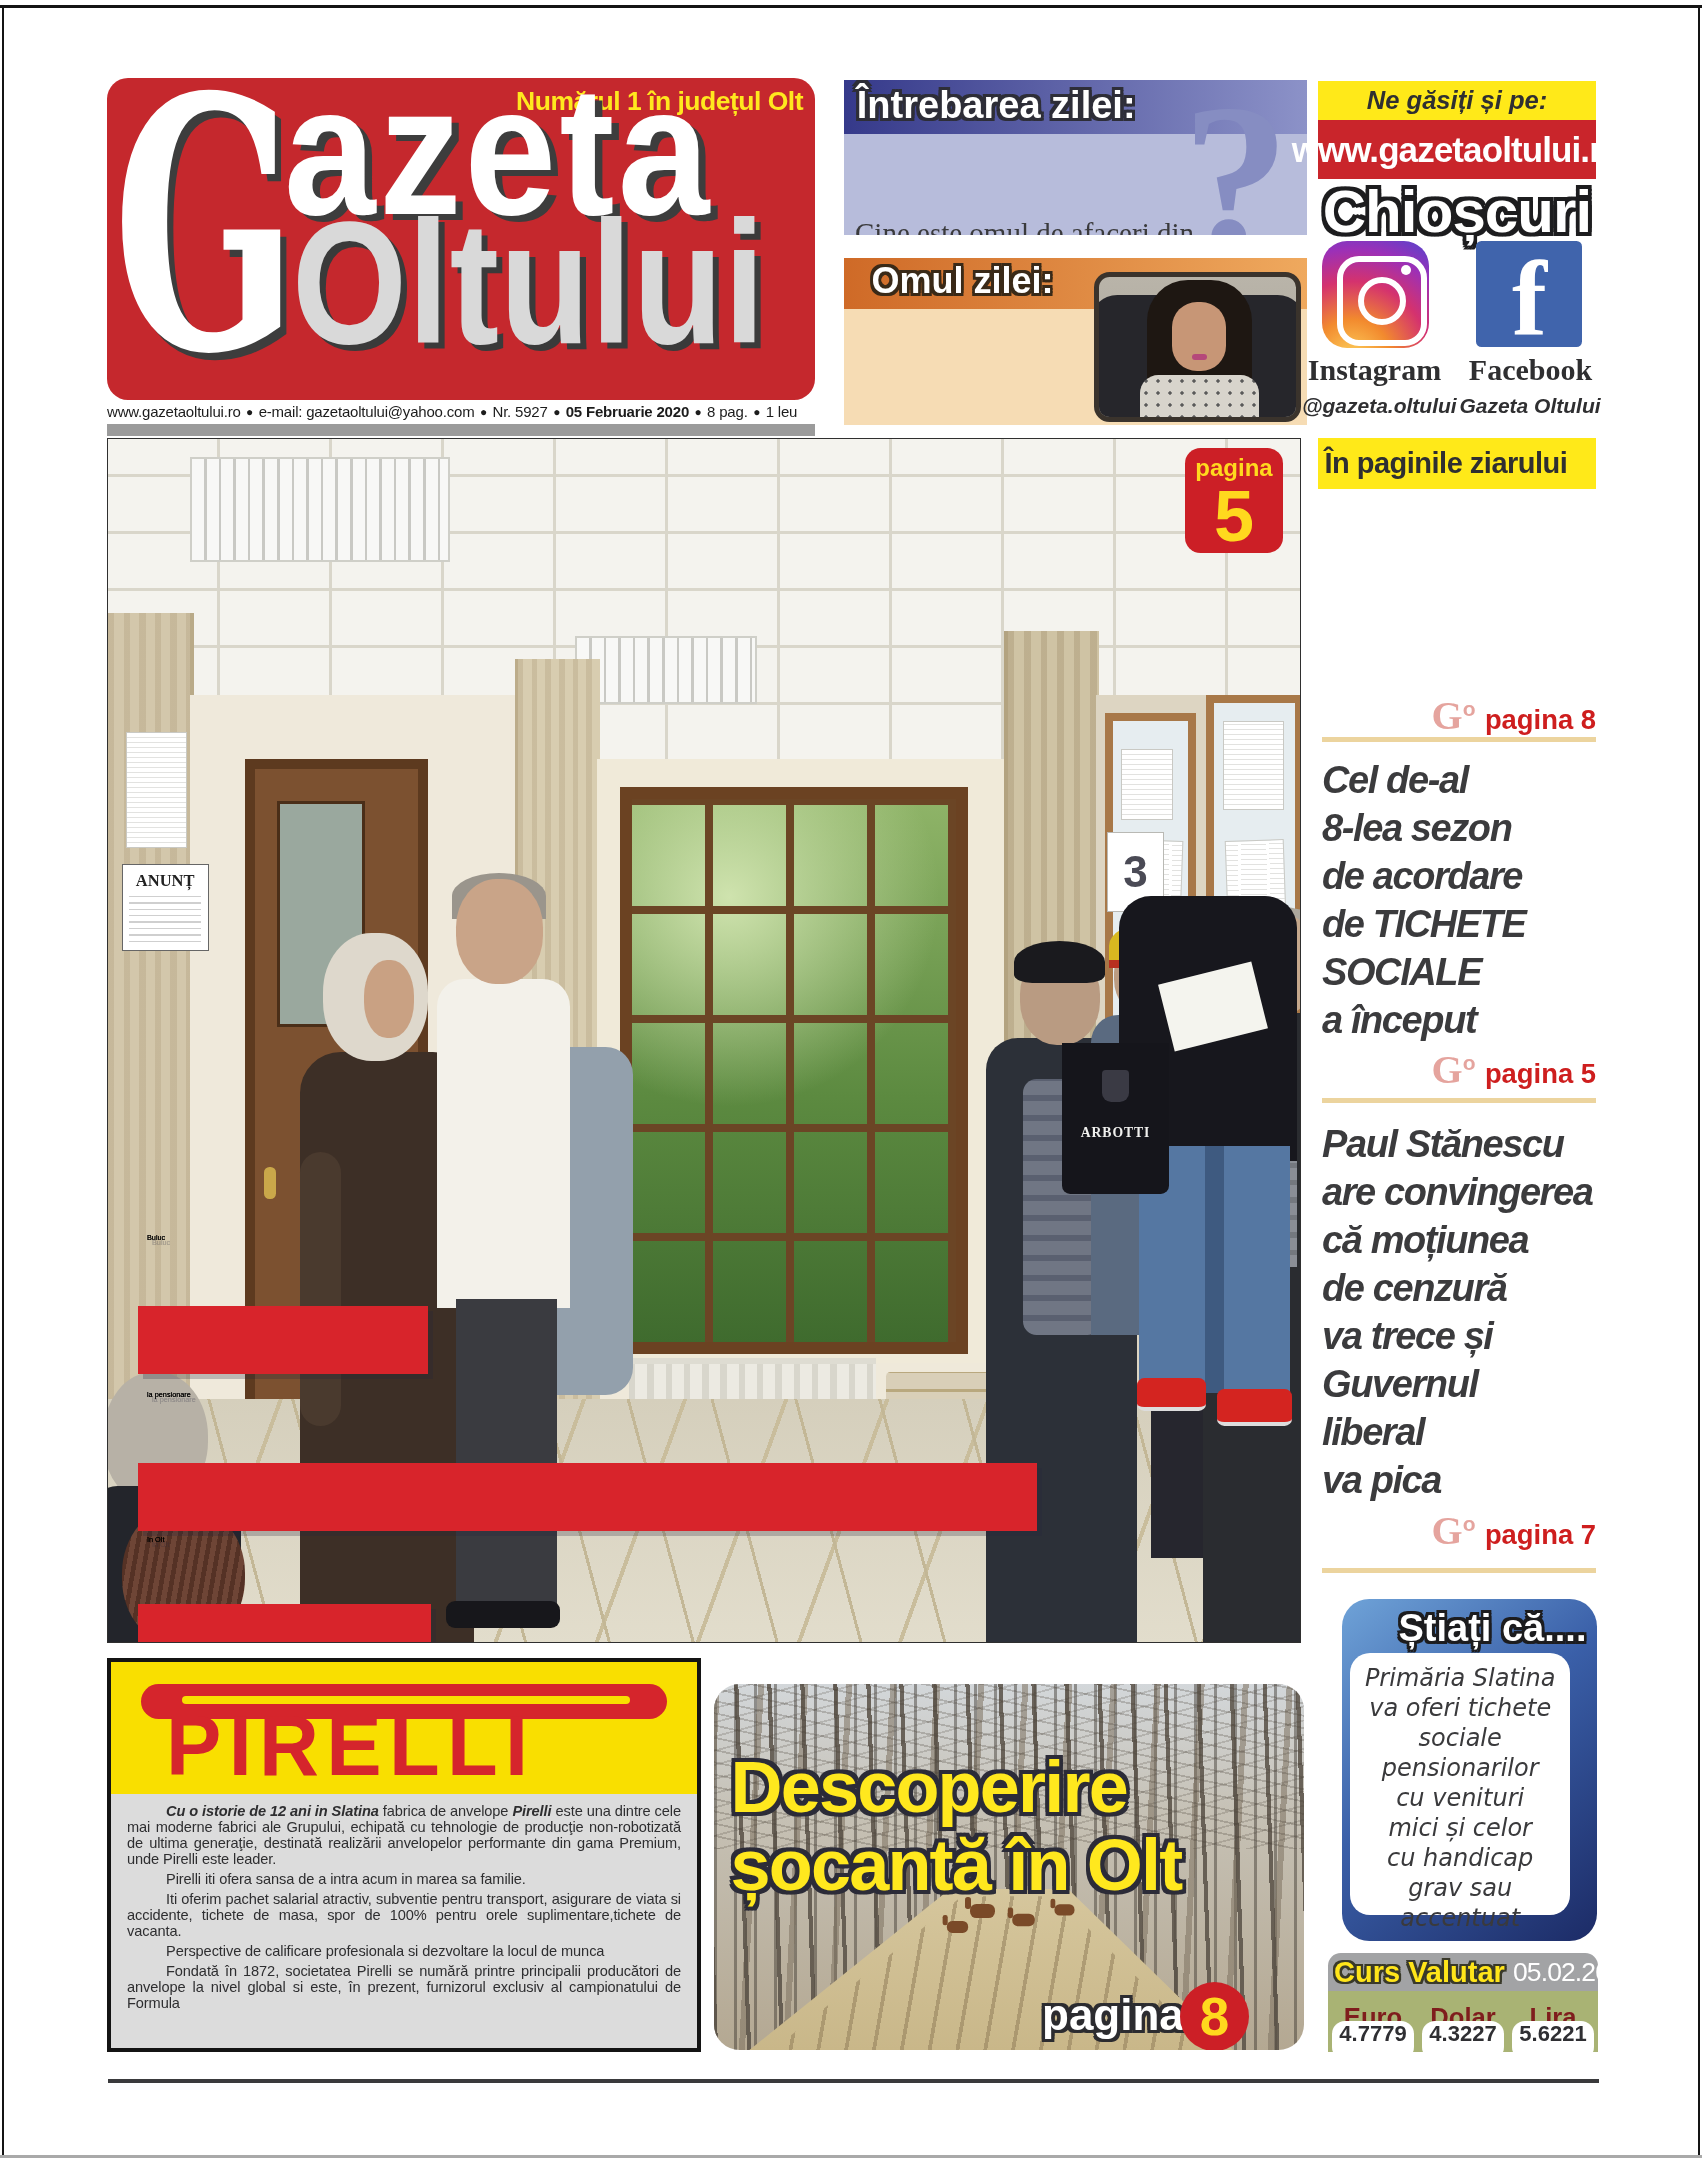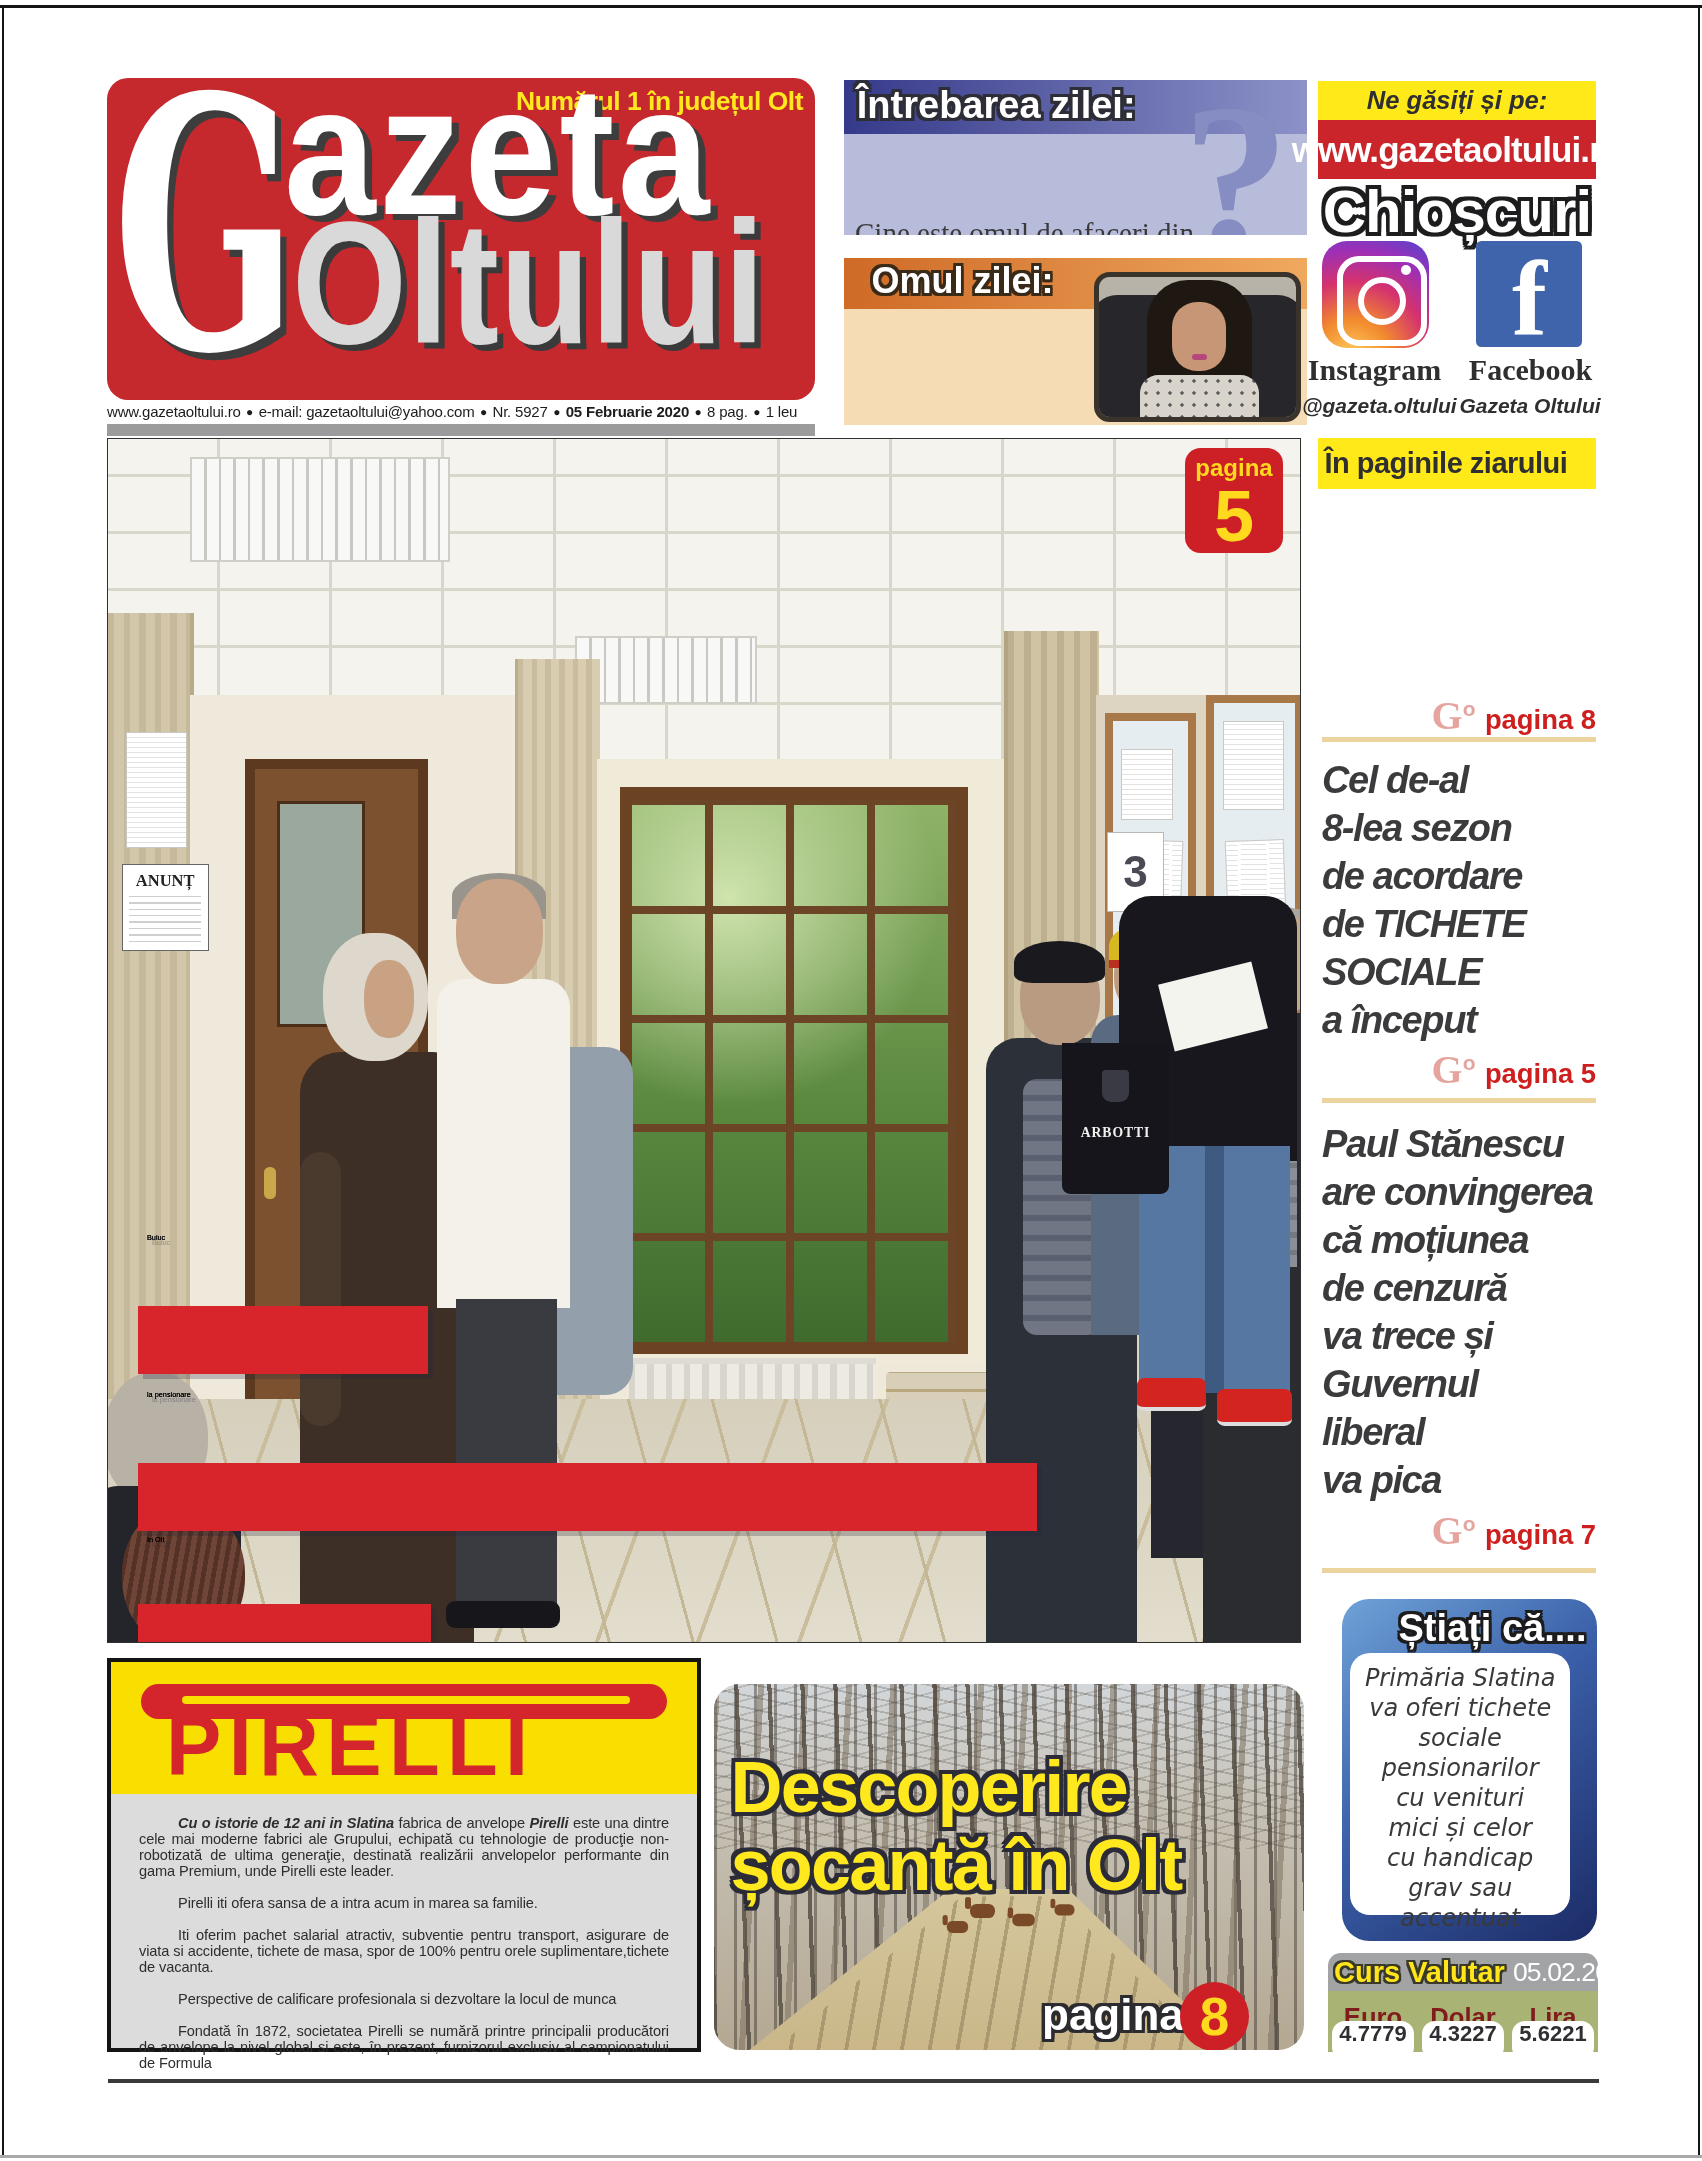--- a/index.html
+++ b/index.html
@@ -222,21 +222,21 @@
 
   
   .pirelli{left:107px;top:1658px;width:594px;height:394px;border:4.6px solid #141414;box-sizing:border-box;background:#dcdcdc;}
   .pir-logo{position:absolute;left:0;top:0;width:100%;height:132px;background:#f9df00;}
   .pir-bar{position:absolute;left:30px;top:22px;width:526px;height:35px;background:#d5252c;border-radius:18.3px;}
   .pir-slit{position:absolute;left:41px;top:12px;width:448px;height:8.2px;background:#f9df00;border-radius:4.1px;}
   .pir-word{position:absolute;left:55px;top:42px;font-weight:bold;font-size:83px;color:#d5252c;
             letter-spacing:7.3px;transform:scaleY(1.02);line-height:1;}
   .pir-text{position:absolute;left:0;top:132px;right:0;bottom:0;padding:4.6px 12px;box-sizing:border-box;
             font-size:14.6px;line-height:16px;color:#2e2e30;text-align:justify;letter-spacing:-0.1px;}
-  .pir-text p{margin:16px;text-indent:39px;}
+  .pir-text p{margin:4px;text-indent:39px;}
   .bi{font-weight:bold;font-style:italic;}
 
   
   .forest{left:714px;top:1684px;width:590px;height:366px;border-radius:25.6px;overflow:hidden;
       background:linear-gradient(#d3d7da 0%,#c6c1b5 35%,#b4a892 100%);}
   .trees{position:absolute;inset:0;background:
       repeating-linear-gradient(88deg,rgba(88,80,70,.85) 0 4.1px,transparent 4.1px 33px),
       repeating-linear-gradient(93deg,rgba(125,113,96,.55) 0 6px,transparent 6px 44px),
       repeating-linear-gradient(90deg,rgba(58,52,45,.45) 0 2.7px,transparent 2.7px 20px);}
   .canopy{position:absolute;left:0;top:0;width:100%;height:45%;background:

